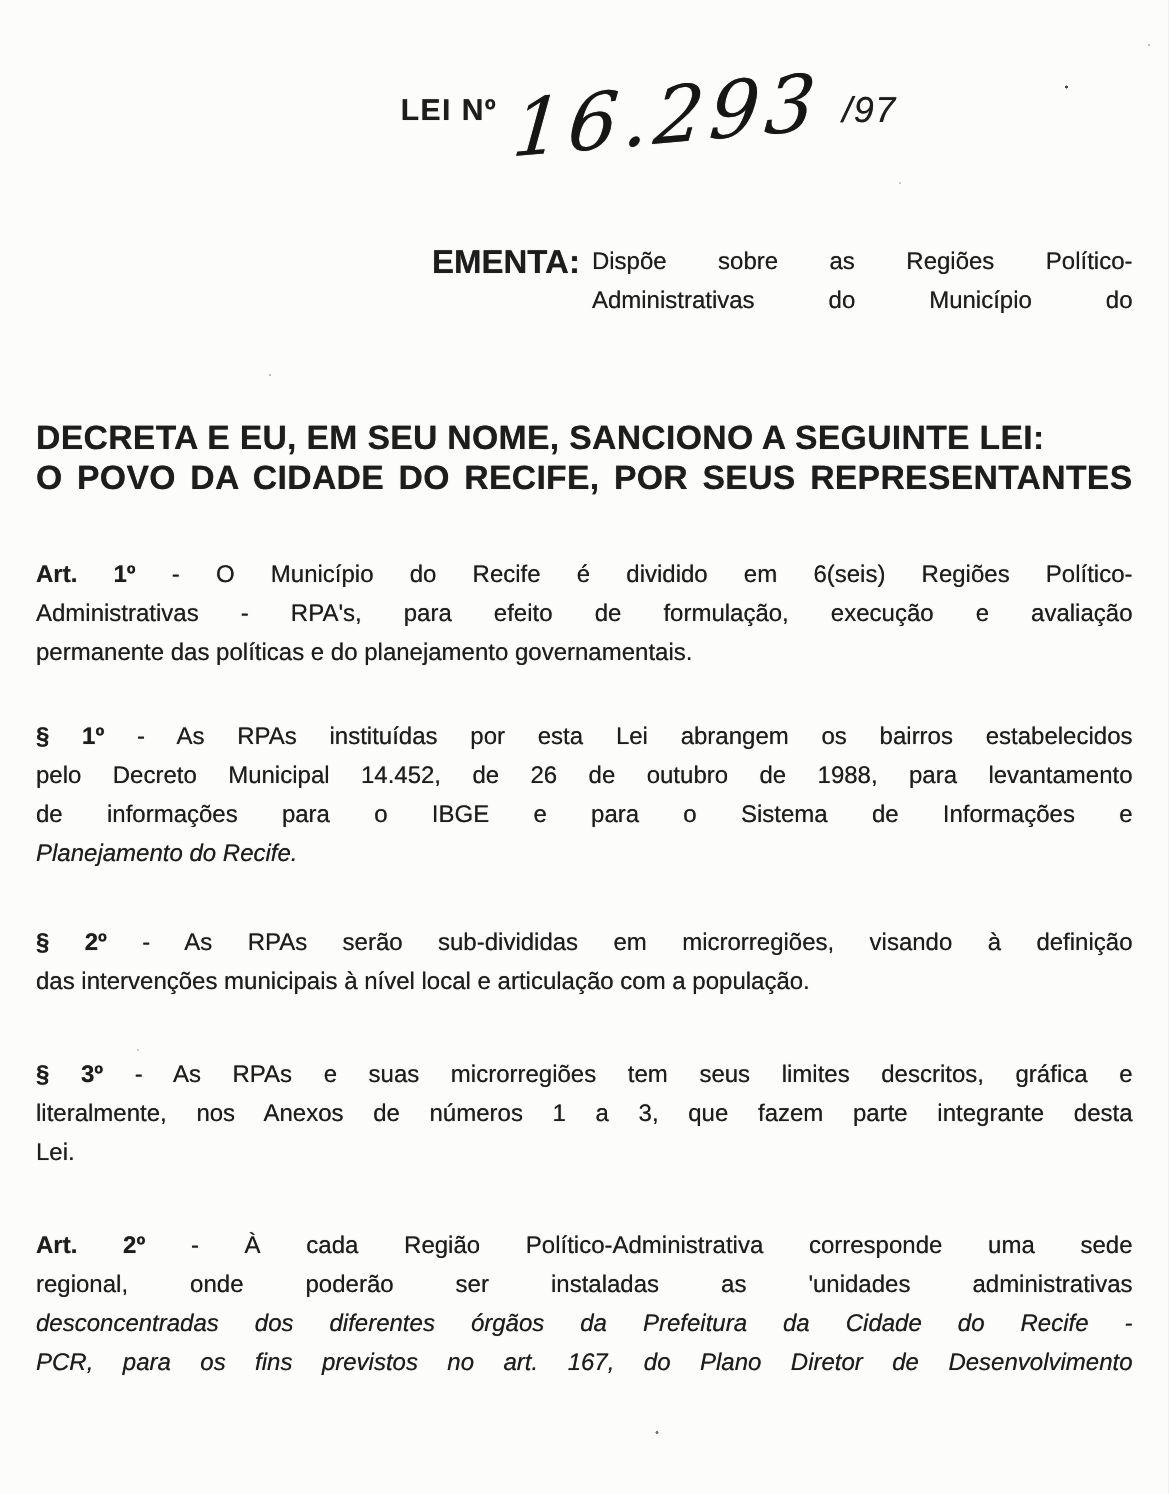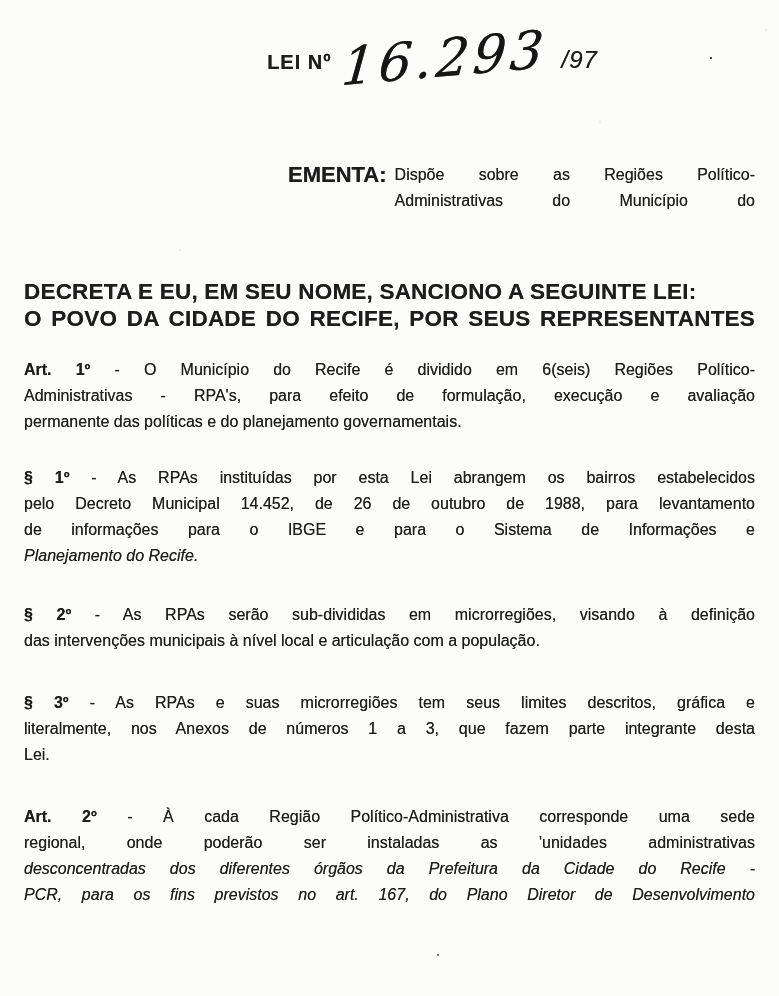--- a/index.html
+++ b/index.html
@@ -21,25 +21,26 @@
       radial-gradient(circle 1px at 766px 30px, rgba(120,120,120,.45) 0 60%, transparent 75%);
     font-family: "Liberation Sans", sans-serif;
     color: #1d1d1d;
     text-shadow: 0 0 0.45px rgba(25,25,25,.75);
     overflow: hidden;
   }
 
   
   .law-header {
     display: flex;
-    align-items: flex-end;
+    align-items: center;
     justify-content: center;
     padding-top: 26px;
     margin-left: 86px;
     height: 48px;
+    margin-top: 24px;
   }
   .law-label {
     font-weight: 700;
     font-size: 20px;
     letter-spacing: 1px;
   }
   .law-number {
     display: inline-block;
     font-family: "DejaVu Serif", serif;
     font-style: italic;
@@ -65,21 +66,21 @@
     font-size: 16px;
     white-space: normal;
   }
   .jline.last { text-align-last: auto; }
   .b { font-weight: 700; }
   .ital { font-style: italic; }
 
   
   .ementa {
     display: flex;
-    margin-top: 88px;
+    margin-top: 64px;
     margin-left: 264px;
     align-items: flex-start;
   }
   .ementa-label {
     font-weight: 700;
     font-size: 22px;
     flex: 0 0 auto;
     margin-right: 8px;
     line-height: 26px;
   }
@@ -87,21 +88,21 @@
 
   
   .preamble {
     margin-top: 64px;
     font-weight: 700;
   }
   .preamble .jline { font-size: 22.5px; line-height: 27px; letter-spacing: 0.2px; }
 
   
   .para { margin-top: 0; }
-  .para.art1 { margin-top: 25px; }
+  .para.art1 { margin-top: 39px; }
   .para.p1   { margin-top: 30px; }
   .para.p2   { margin-top: 33px; }
   .para.p3   { margin-top: 36px; }
   .para.art2 { margin-top: 36px; }
 </style>
 </head>
 <body>
 
 <div class="page">
 

